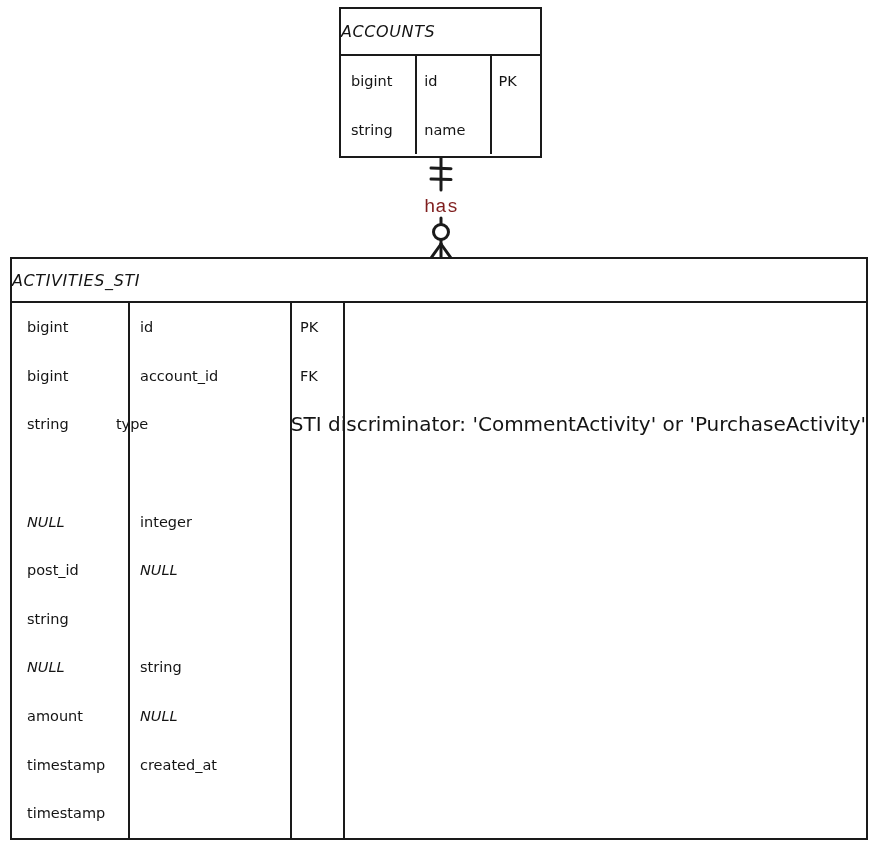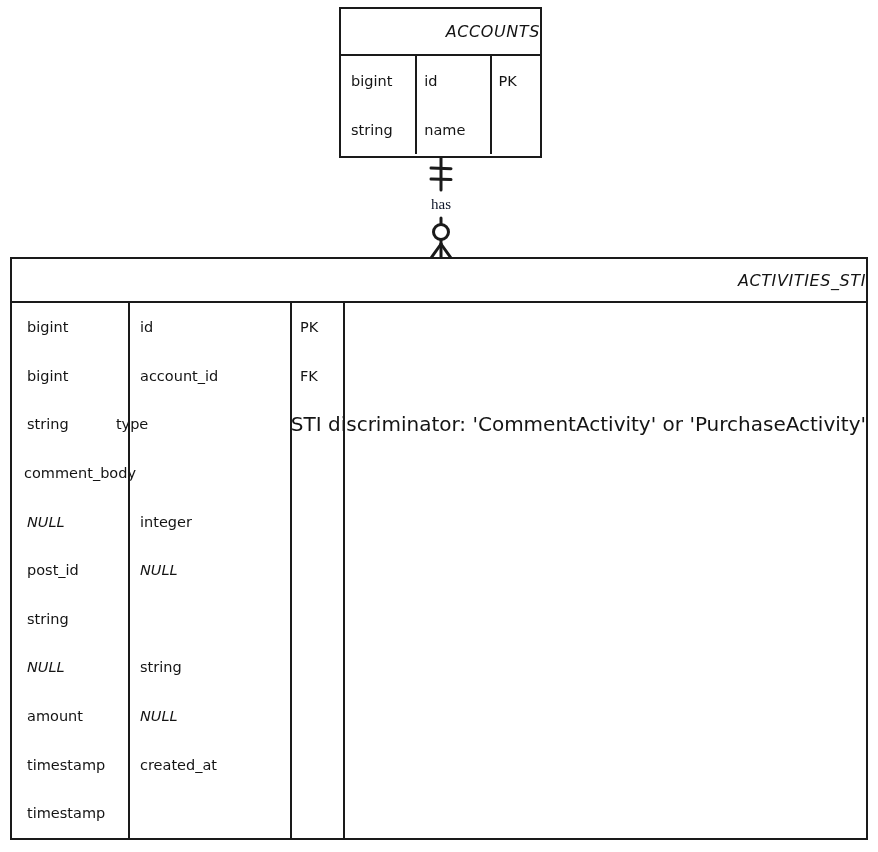--- a/index.html
+++ b/index.html
@@ -23,21 +23,21 @@
     position: absolute;
     box-sizing: border-box;
     border: 2.5px solid #1a1a1a;
     background: #ffffff;
   }
   .entity-header {
     box-sizing: border-box;
     border-bottom: 2.5px solid #1a1a1a;
     display: flex;
     align-items: center;
-    justify-content: flex-end;
+    justify-content: flex-start;
     width: 100%;
   }
   .entity-title {
     font-family: "DejaVu Sans", sans-serif;
     font-style: italic;
     font-weight: 400;
     color: #141414;
     letter-spacing: 0.6px;
     white-space: nowrap;
   }
@@ -92,21 +92,21 @@
   #accounts .vrule.v1 { left: 74px; }
   #accounts .vrule.v2 { left: 149px; }
 
   
   #activities {
     left: 10px;
     top: 257px;
     width: 858px;
     height: 583px;
   }
-  #activities .entity-header { height: 44px; padding-left: 40px; }
+  #activities .entity-header { height: 44px; }
   #activities .entity-title { font-size: 16px; }
   #activities .entity-body { height: 535px; }
   #activities .erow { height: 48.6px; }
   #activities .c-type    { width: 116px; padding-left: 15px; font-size: 14.5px; }
   #activities .c-name    { width: 162px; padding-left: 12px; font-size: 14.5px; }
   #activities .c-key     { width: 53px;  padding-left: 10px; font-size: 14.5px; }
   #activities .c-comment { flex: 1 1 auto; padding-left: 18px; font-size: 20px; }
   #activities .vrule.v1 { left: 116px; }
   #activities .vrule.v2 { left: 278px; }
   #activities .vrule.v3 { left: 331px; }
@@ -118,23 +118,23 @@
     top: 156px;
     width: 72px;
     height: 102px;
   }
   #rel-label {
     position: absolute;
     left: 0;
     top: 40px;
     width: 72px;
     text-align: center;
-    font-family: Liberation Serif, serif;
-    font-size: 15px;
-    color: #0f172a;
+    font-family: Liberation Mono, monospace;
+    font-size: 19px;
+    color: #7f1d1d;
   }
   #rel-svg {
     position: absolute;
     left: 0;
     top: 0;
   }
 </style>
 </head>
 <body>
 
@@ -202,21 +202,20 @@
         <span class="cell c-key">FK</span>
         <span class="cell c-comment"></span>
       </div>
       <div class="erow">
         <span class="cell c-type">string</span>
         <span class="cell c-name">type</span>
         <span class="cell c-key"></span>
         <span class="cell c-comment">STI discriminator: 'CommentActivity' or 'PurchaseActivity'</span>
       </div>
       <div class="erow">
-        <span class="cell c-name">comment_body</span>
         <span class="cell c-key"></span>
         <span class="cell c-comment"></span>
       </div>
       <div class="erow">
         <span class="cell c-type null-val">NULL</span>
         <span class="cell c-name">integer</span>
         <span class="cell c-key"></span>
         <span class="cell c-comment"></span>
       </div>
       <div class="erow">

